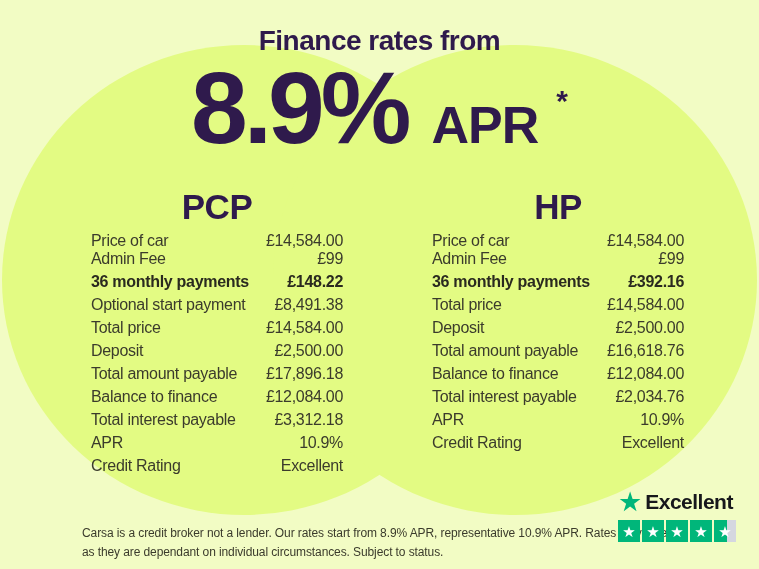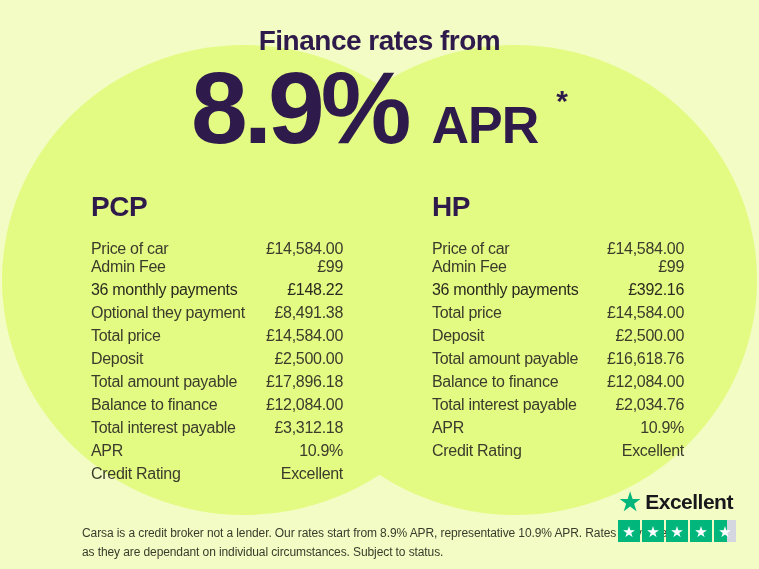--- a/index.html
+++ b/index.html
@@ -72,41 +72,42 @@
     font-weight: 700;
     position: relative;
     top: -32px;
     margin-left: 2px;
   }
 
   .fin-col { position: absolute; top: 190px; width: 252px; }
   .col-pcp { left: 91px; }
   .col-hp  { left: 432px; }
   .fin-title {
-    font-size: 28px;
+    text-align: center;
+    font-size: 35px;
     font-weight: 700;
     line-height: 34px;
     letter-spacing: -0.5px;
     color: var(--accent-purple);
-    margin-bottom: 16px;
+    margin-bottom: 8px;
   }
   .rows { width: 100%; }
   .frow {
     display: flex;
     justify-content: space-between;
     align-items: flex-end;
     height: 18px;
     line-height: 18px;
     font-size: 16px;
     letter-spacing: -0.3px;
     color: var(--text);
     white-space: nowrap;
   }
   .rows .frow:nth-child(n+3) { margin-top: 5px; }
-  .frow.bold { font-weight: 400; color: var(--text-bold); }
+  .frow.bold { font-weight: 700; color: var(--text-bold); }
 
   .disclaimer {
     position: absolute;
     left: 82px; top: 524px;
     width: 600px;
     font-size: 12px;
     line-height: 18.5px;
     letter-spacing: -0.1px;
     color: var(--text);
   }
@@ -166,21 +167,21 @@
         </div>
         <div class="frow">
           <span>Admin Fee</span>
           <span>£99</span>
         </div>
         <div class="frow bold">
           <span>36 monthly payments</span>
           <span>£148.22</span>
         </div>
         <div class="frow">
-          <span>Optional they payment</span>
+          <span>Optional start payment</span>
           <span>£8,491.38</span>
         </div>
         <div class="frow">
           <span>Total price</span>
           <span>£14,584.00</span>
         </div>
         <div class="frow">
           <span>Deposit</span>
           <span>£2,500.00</span>
         </div>

